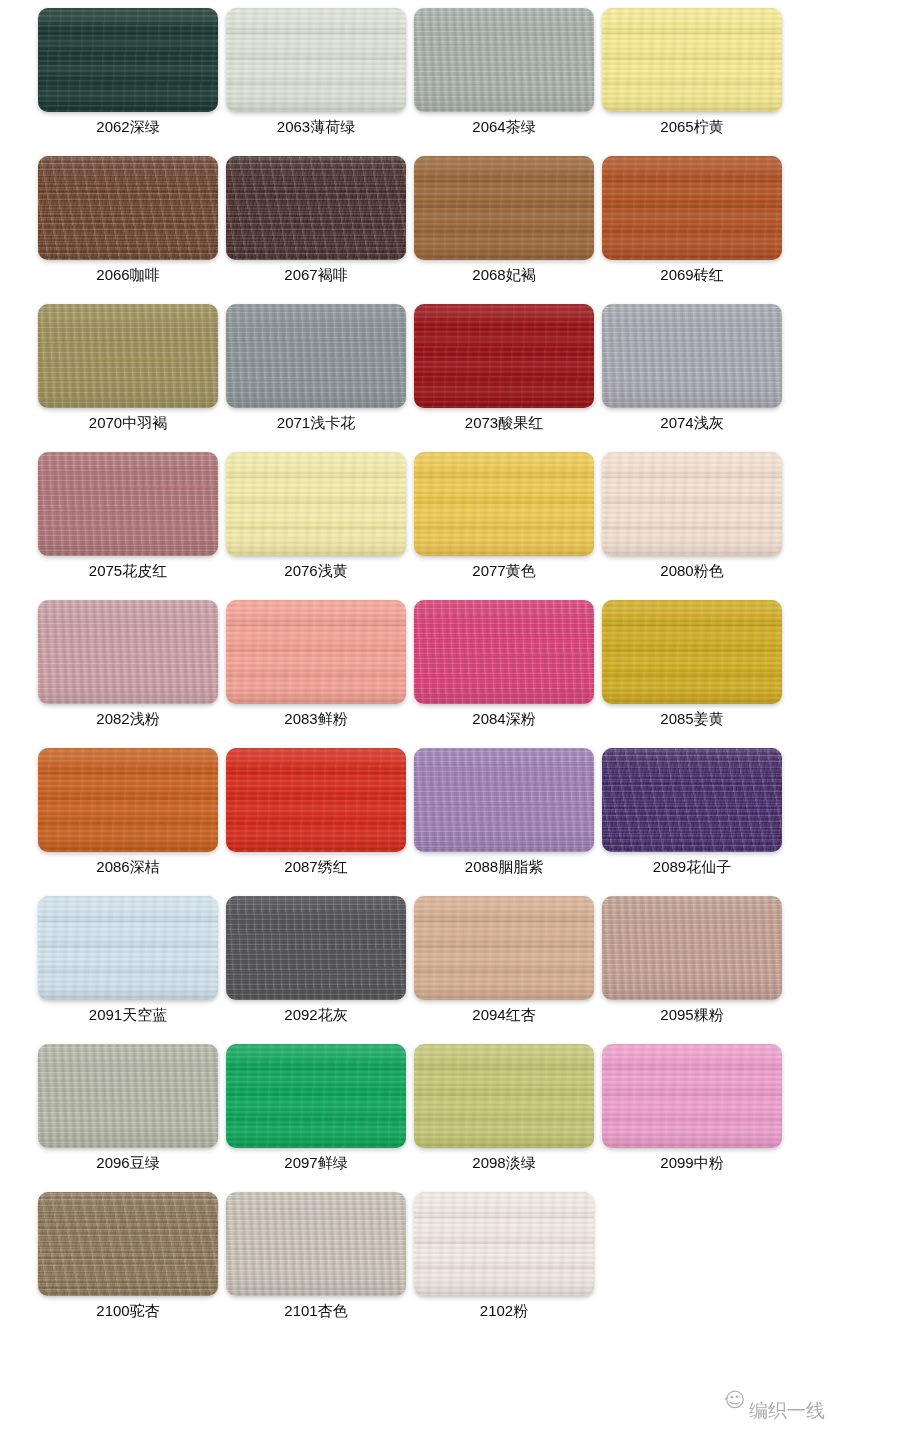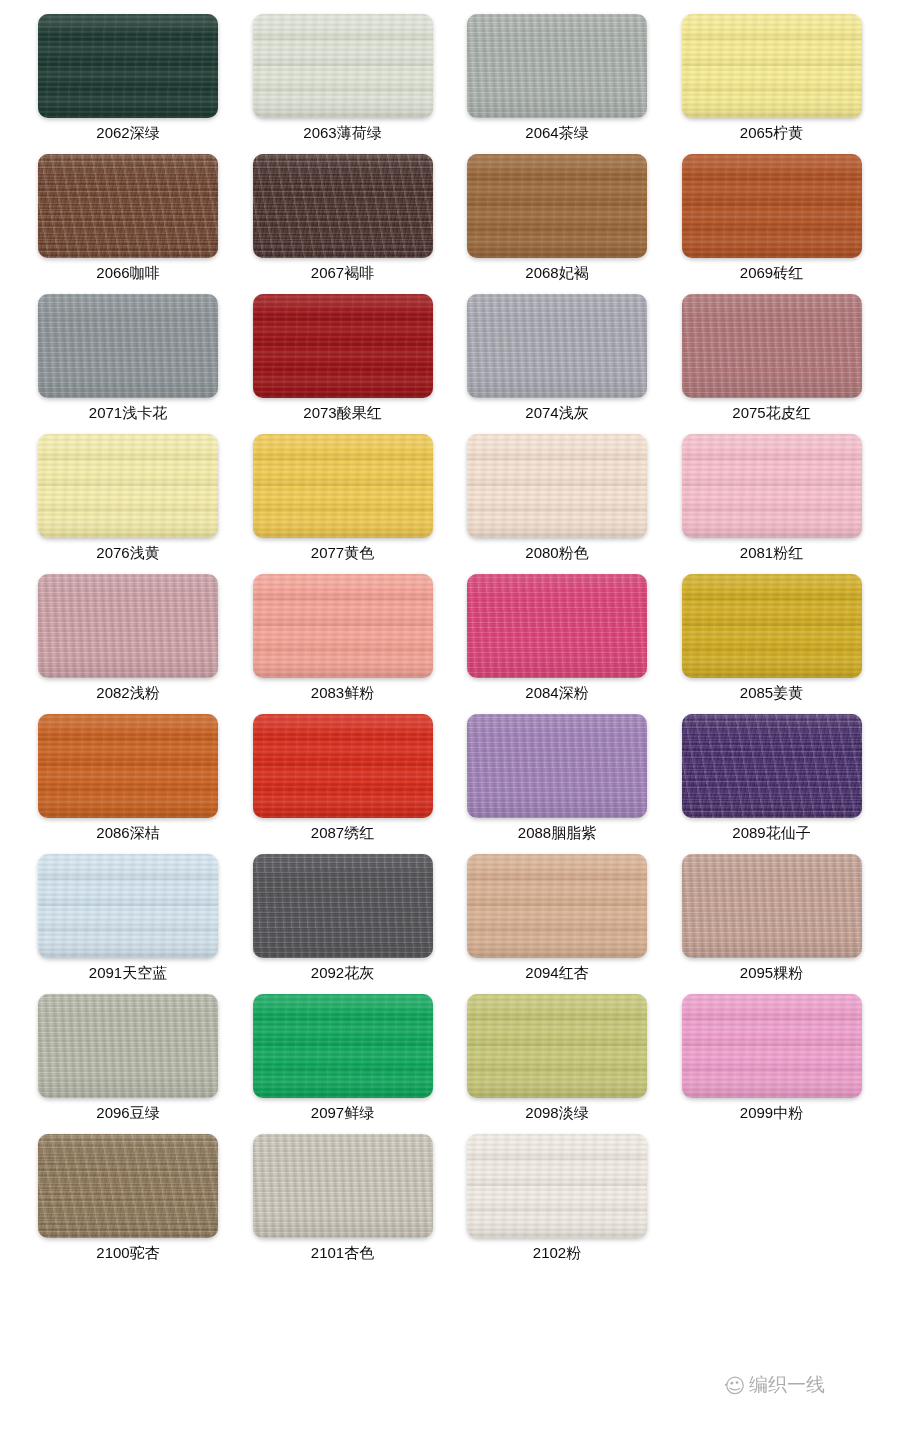--- a/index.html
+++ b/index.html
@@ -23,22 +23,23 @@
     margin: 0;
   }
 
   .swatch-grid {
     display: grid;
     grid-template-columns: repeat(4, 180px);
     column-gap: 34.5px;
     row-gap: 0px;
     grid-auto-rows: 140px;
     padding-left: 38px;
-    padding-top: 14px;
+    padding-top: 8px;
     box-sizing: border-box;
+    gap: 8px;
   }
 
   .swatch-cell {
     width: 180px;
     height: 140px;
     position: relative;
   }
 
   .chip {
     width: 180px;
@@ -161,22 +162,23 @@
   .watermark-logo {
     width: 22px;
     height: 22px;
     flex: 0 0 22px;
   }
   .watermark-text {
     font-size: 19px;
     line-height: 22px;
     color: #3a3a3a;
     letter-spacing: 0px;
-    font-family: Liberation Serif, serif;
+    font-family: Liberation Mono, monospace;
     white-space: nowrap;
+    margin-top: 27px;
   }
 </style>
 </head>
 <body>
 
 <div id="chart">
   <div class="swatch-grid">
       <div class="swatch-cell">
         <div class="chip" style="background-color: rgb(30, 59, 51);"></div>
         <div class="chip-label">2062深绿</div>
@@ -203,20 +205,24 @@
       </div>
       <div class="swatch-cell">
         <div class="chip" style="background-color: rgb(156, 106, 60);"></div>
         <div class="chip-label">2068妃褐</div>
       </div>
       <div class="swatch-cell">
         <div class="chip" style="background-color: rgb(179, 84, 38);"></div>
         <div class="chip-label">2069砖红</div>
       </div>
       <div class="swatch-cell">
+        <div class="chip heather" style="background-color: rgb(171, 156, 94);"></div>
+        <div class="chip-label">2070中羽褐</div>
+      </div>
+      <div class="swatch-cell">
         <div class="chip heather" style="background-color: rgb(151, 160, 164);"></div>
         <div class="chip-label">2071浅卡花</div>
       </div>
       <div class="swatch-cell">
         <div class="chip" style="background-color: rgb(156, 20, 24);"></div>
         <div class="chip-label">2073酸果红</div>
       </div>
       <div class="swatch-cell">
         <div class="chip heather" style="background-color: rgb(183, 184, 194);"></div>
         <div class="chip-label">2074浅灰</div>
@@ -229,24 +235,20 @@
         <div class="chip" style="background-color: rgb(245, 237, 171);"></div>
         <div class="chip-label">2076浅黄</div>
       </div>
       <div class="swatch-cell">
         <div class="chip" style="background-color: rgb(240, 202, 81);"></div>
         <div class="chip-label">2077黄色</div>
       </div>
       <div class="swatch-cell">
         <div class="chip" style="background-color: rgb(245, 226, 210);"></div>
         <div class="chip-label">2080粉色</div>
-      </div>
-      <div class="swatch-cell">
-        <div class="chip" style="background-color: rgb(247, 191, 204);"></div>
-        <div class="chip-label">2081粉红</div>
       </div>
       <div class="swatch-cell">
         <div class="chip heather" style="background-color: rgb(224, 174, 180);"></div>
         <div class="chip-label">2082浅粉</div>
       </div>
       <div class="swatch-cell">
         <div class="chip" style="background-color: rgb(246, 163, 150);"></div>
         <div class="chip-label">2083鲜粉</div>
       </div>
       <div class="swatch-cell">

